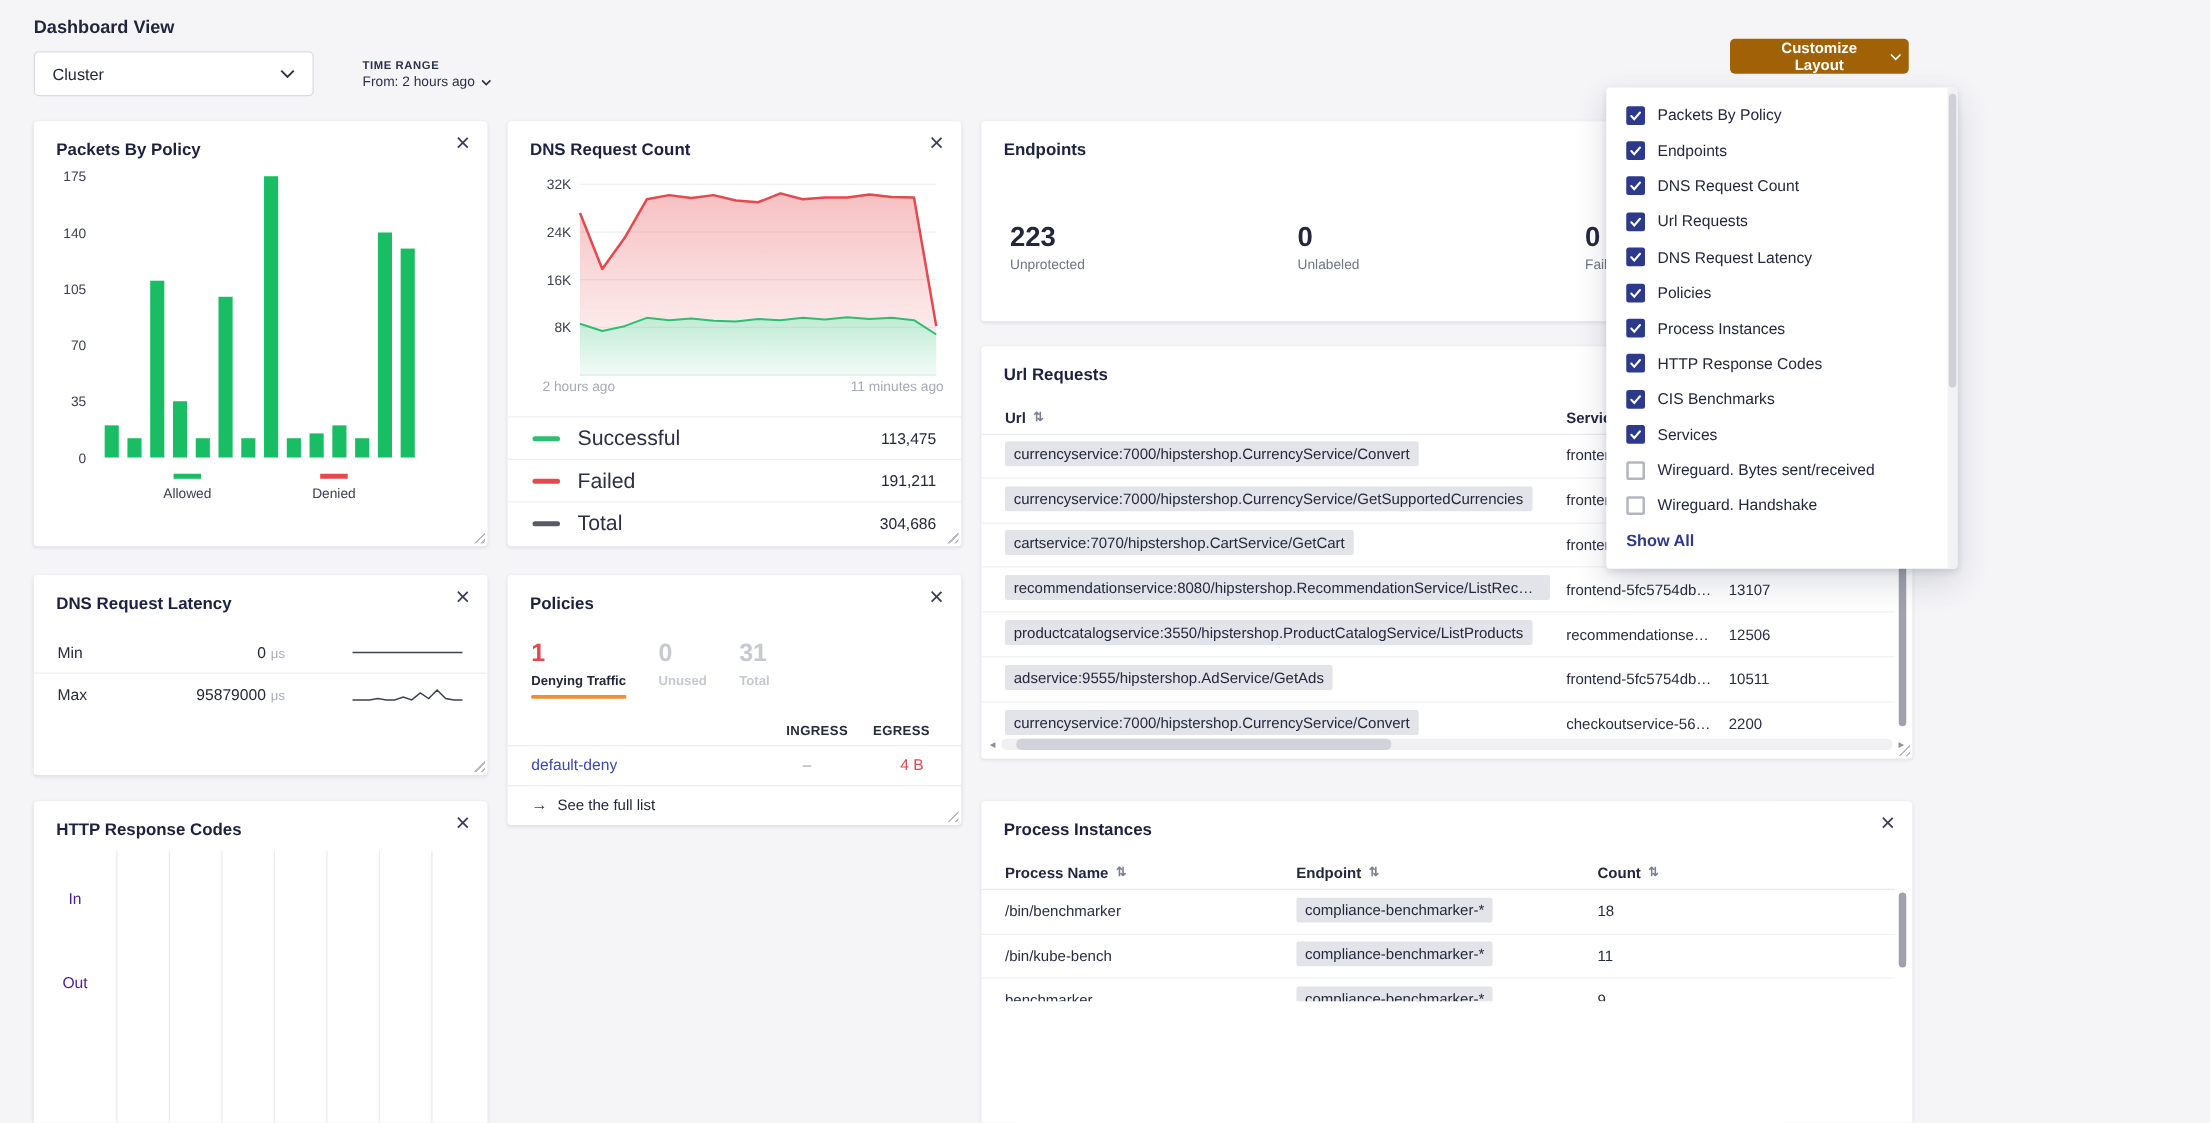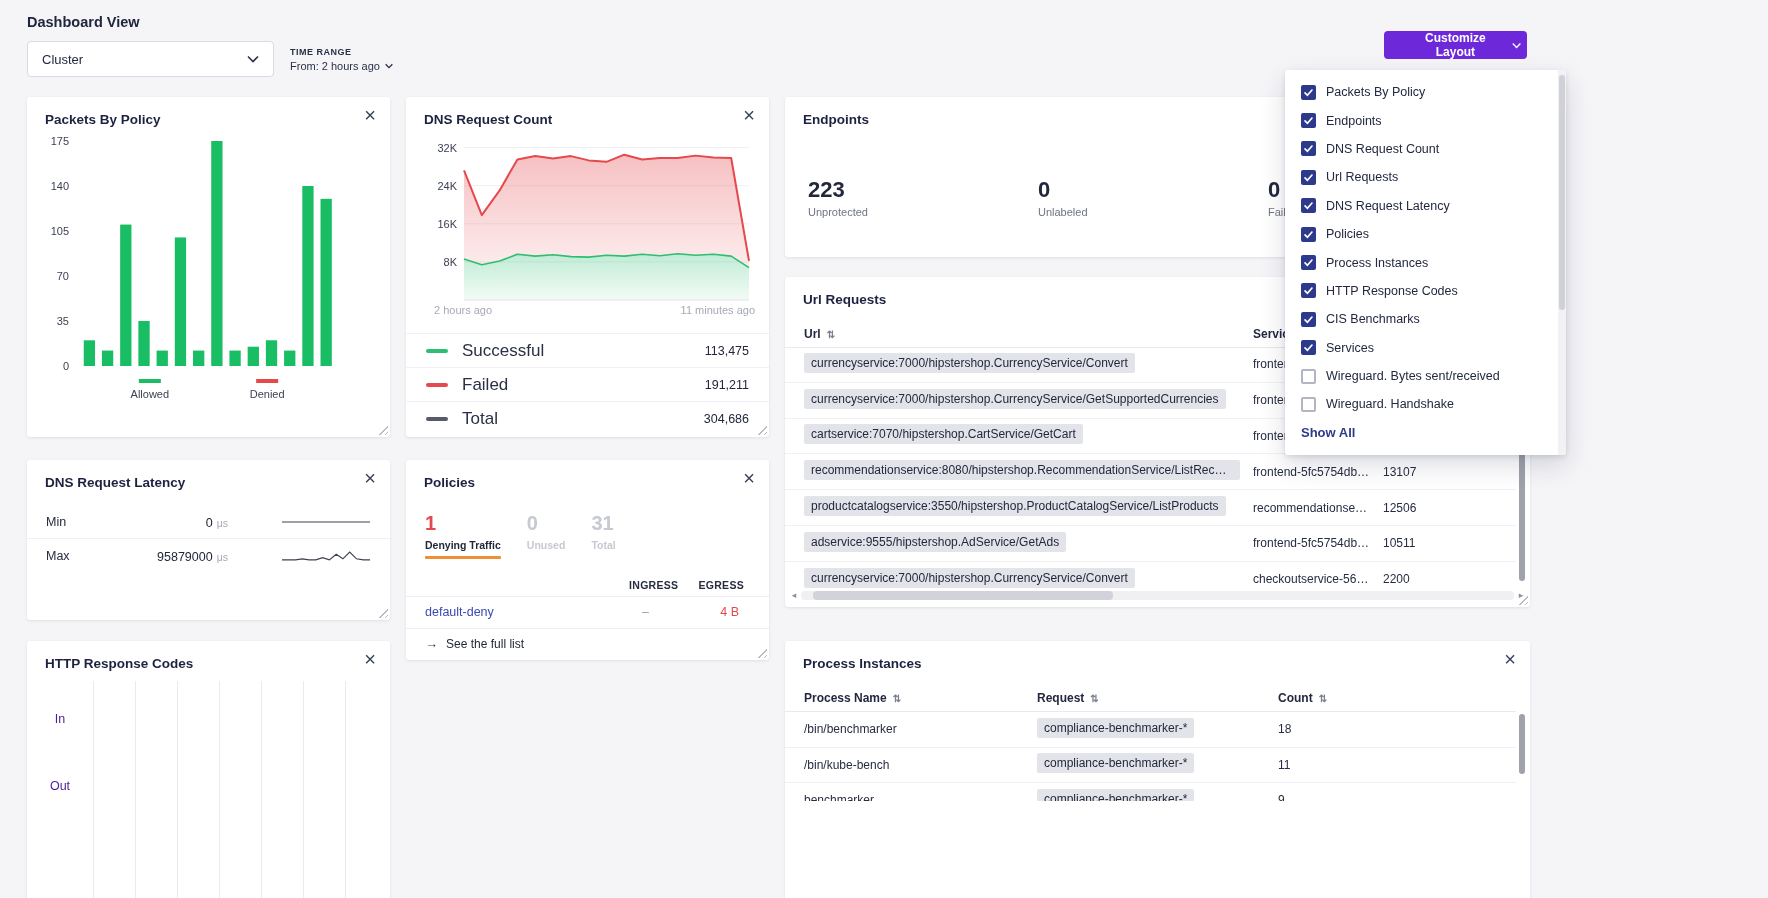--- a/index.html
+++ b/index.html
@@ -6,31 +6,31 @@
   body{
     position:relative;width:1768px;height:898px;overflow:hidden;
     background:#f5f5f8;color:#232840;
     font-family:"Liberation Sans",sans-serif;
   }
   svg text{font-family:"Liberation Sans",sans-serif;}
 
   
   .page-title{position:absolute;left:27px;top:14px;font-size:14.5px;font-weight:bold;color:#20263d;}
   .select{
-    position:absolute;left:27px;top:41px;width:247px;height:36px;
+    position:absolute;left:27px;top:41px;width:224px;height:36px;
     background:#fff;border:1px solid #d9dae3;border-radius:4px;
     display:flex;align-items:center;justify-content:space-between;
     padding:0 14px;box-sizing:border-box;font-size:13px;color:#232840;cursor:pointer;
   }
   .time-range{position:absolute;left:290px;top:47px;}
   .tr-label{font-size:9px;font-weight:bold;letter-spacing:.5px;color:#2b3047;}
   .tr-value{margin-top:3px;font-size:11px;color:#2b3047;display:flex;align-items:center;gap:5px;cursor:pointer;}
   .customize-btn{
     position:absolute;left:1384px;top:31px;width:143px;height:28px;z-index:31;
-    background:#6d28d9;color:#fff;border:none;border-radius:4px;
+    background:#a16207;color:#fff;border:none;border-radius:4px;
     font-family:inherit;font-size:12px;font-weight:bold;
     display:flex;align-items:center;justify-content:center;gap:9px;cursor:pointer;padding-left:24px;
   }
 
   
   .menu{
     position:absolute;left:1285px;top:70px;width:281px;height:385px;z-index:30;
     background:#fff;border-radius:3px;
     box-shadow:0 2px 5px rgba(30,35,70,.12),0 10px 26px rgba(30,35,70,.16);
   }
@@ -407,21 +407,21 @@
 
 <div class="card" id="card-process">
   <div class="card-title">Process Instances</div>
   <span class="close">×</span>
   <div class="tbl-head proc-grid">
       <div class="th">
         <span>Process Name</span>
         <span class="sort-ic">⇅</span>
       </div>
       <div class="th">
-        <span>Request</span>
+        <span>Endpoint</span>
         <span class="sort-ic">⇅</span>
       </div>
       <div class="th">
         <span>Count</span>
         <span class="sort-ic">⇅</span>
       </div>
     </div>
   <div class="tbl-body">
       <div class="trow proc-grid">
         <div class="cell">/bin/benchmarker</div>

